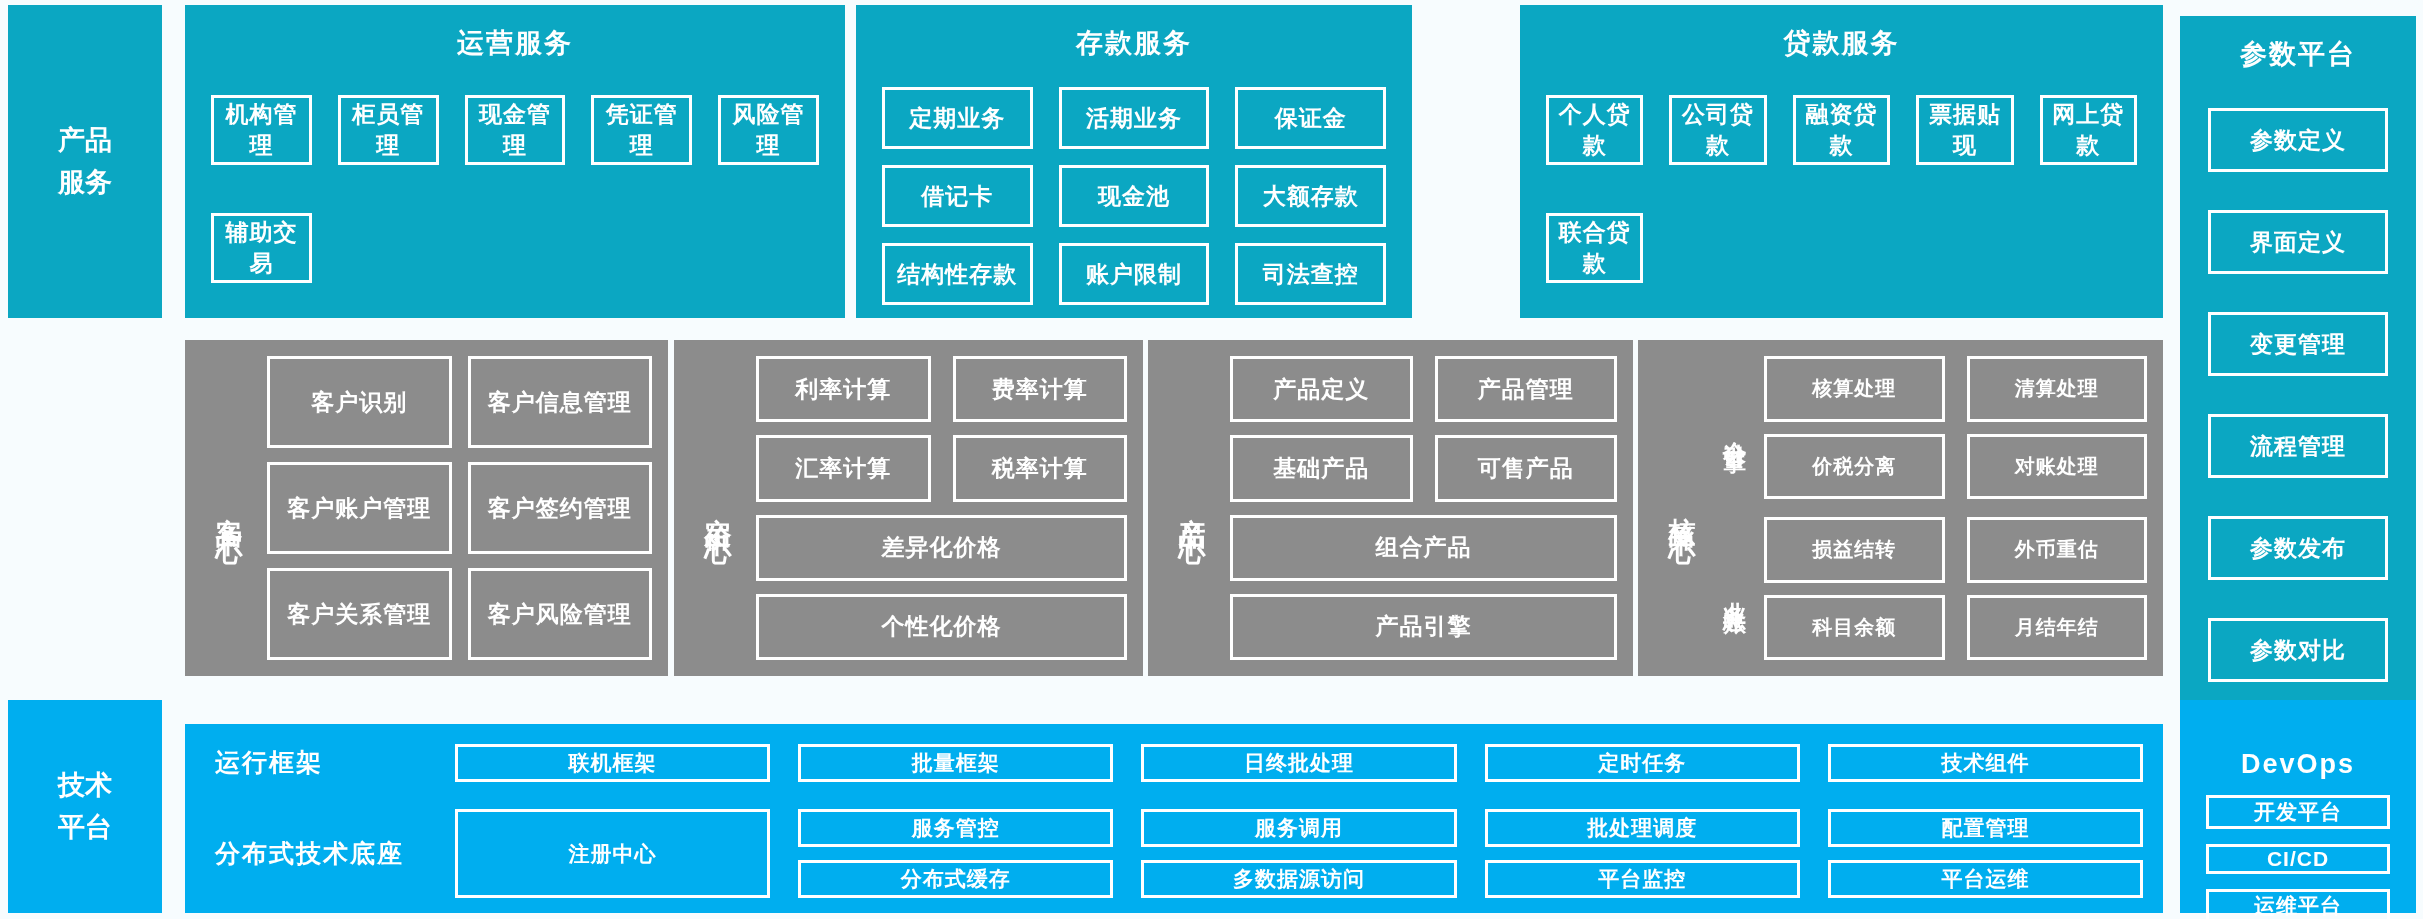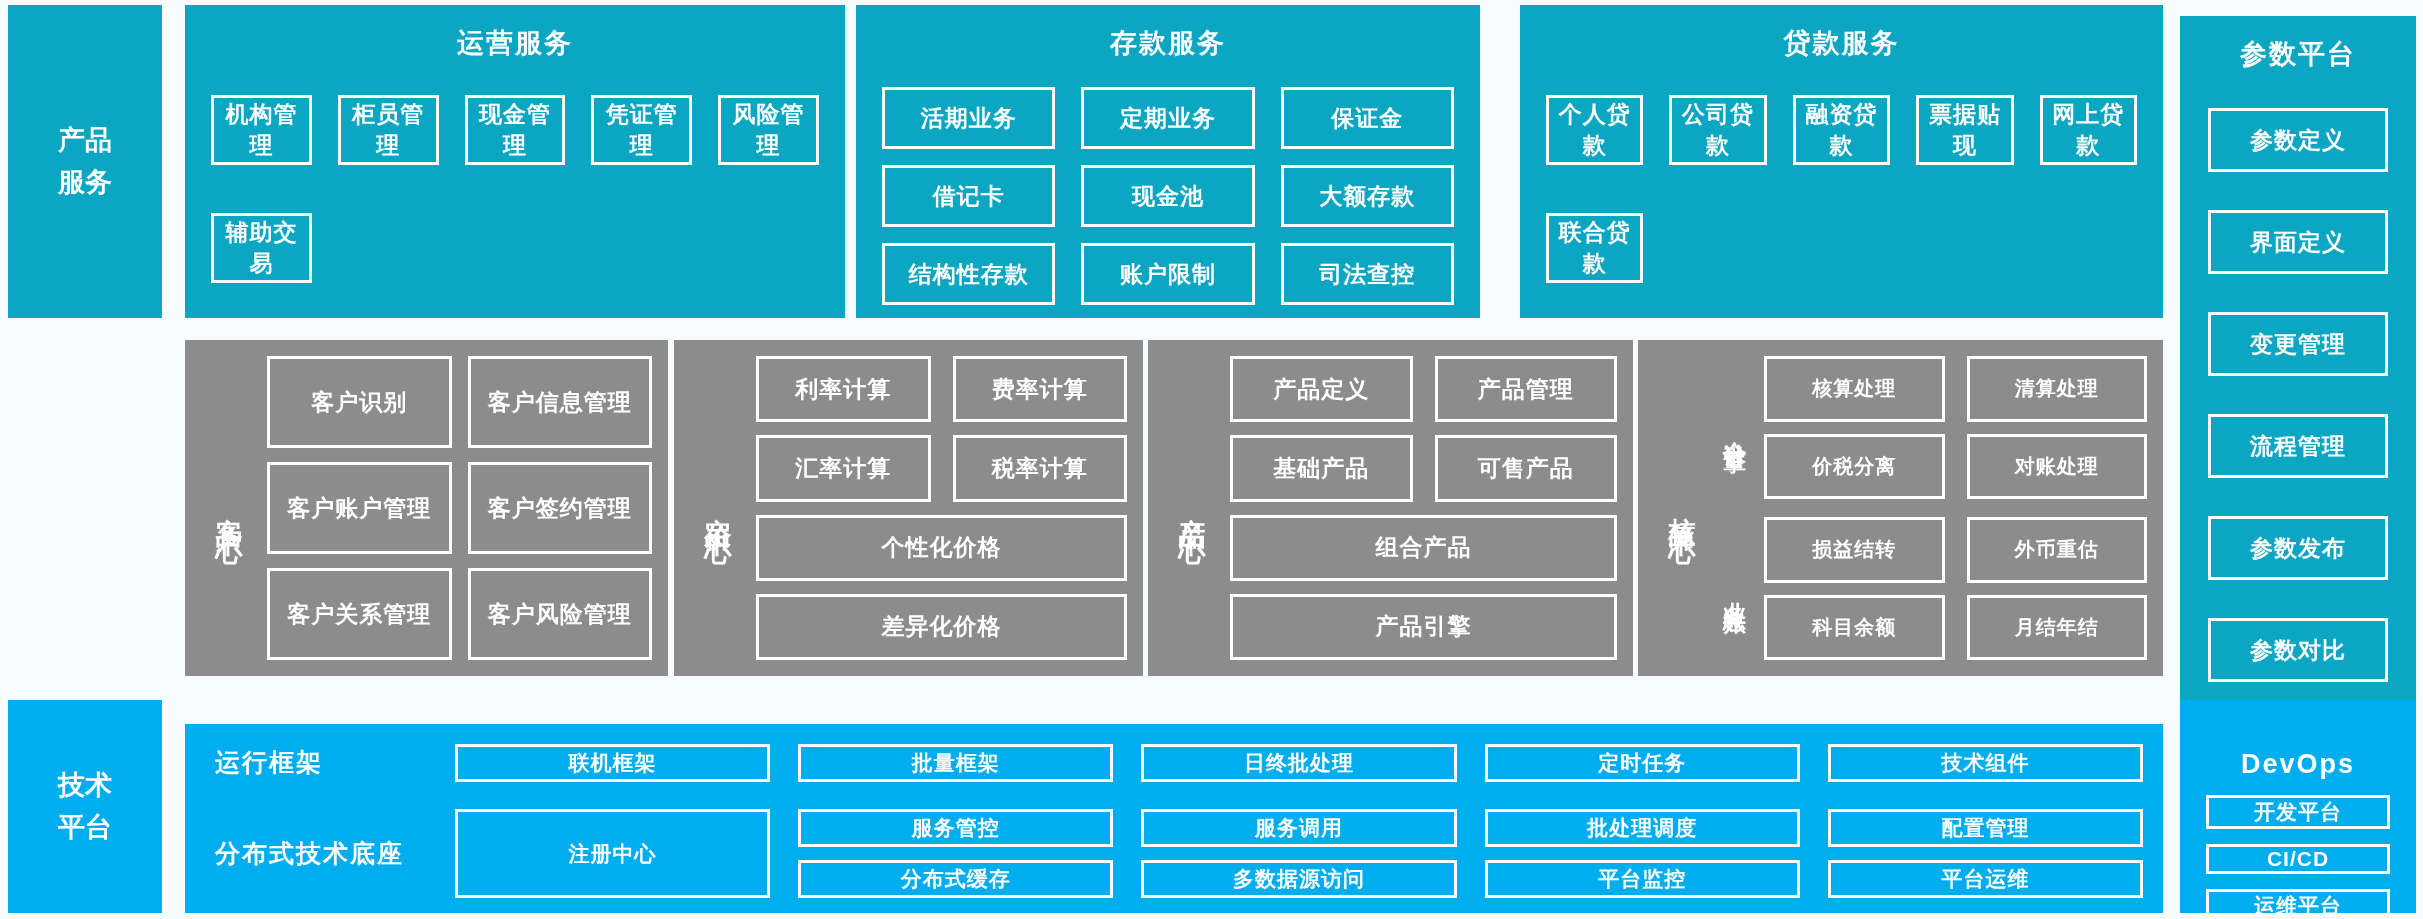--- a/index.html
+++ b/index.html
@@ -69,25 +69,25 @@
     <div class="grid-2x3">
       <div class="box">机构管理</div>
       <div class="box">柜员管理</div>
       <div class="box">现金管理</div>
       <div class="box">凭证管理</div>
       <div class="box">风险管理</div>
       <div class="box">辅助交易</div>
     </div>
   </div>
 
-  <div class="panel teal" style="left:856px;top:5px;width:624px;height:313px;">
+  <div class="panel teal" style="left:856px;top:5px;width:556px;height:313px;">
     <div class="p-title">存款服务</div>
     <div class="grid-3x3">
+      <div class="box">定期业务</div>
       <div class="box">活期业务</div>
-      <div class="box">定期业务</div>
       <div class="box">保证金</div>
       <div class="box">借记卡</div>
       <div class="box">现金池</div>
       <div class="box">大额存款</div>
       <div class="box">结构性存款</div>
       <div class="box">账户限制</div>
       <div class="box">司法查控</div>
     </div>
   </div>
 
@@ -127,22 +127,22 @@
     </div>
   </div>
 
   <div class="panel gray h-panel" style="left:674px;top:340px;width:469px;height:336px;">
     <div class="vlabel">定价中心</div>
     <div class="mid-grid">
       <div class="box">利率计算</div>
       <div class="box">费率计算</div>
       <div class="box">汇率计算</div>
       <div class="box">税率计算</div>
+      <div class="box wide">差异化价格</div>
       <div class="box wide">个性化价格</div>
-      <div class="box wide">差异化价格</div>
     </div>
   </div>
 
   <div class="panel gray h-panel" style="left:1148px;top:340px;width:485px;height:336px;">
     <div class="vlabel">产品中心</div>
     <div class="mid-grid">
       <div class="box">产品定义</div>
       <div class="box">产品管理</div>
       <div class="box">基础产品</div>
       <div class="box">可售产品</div>

